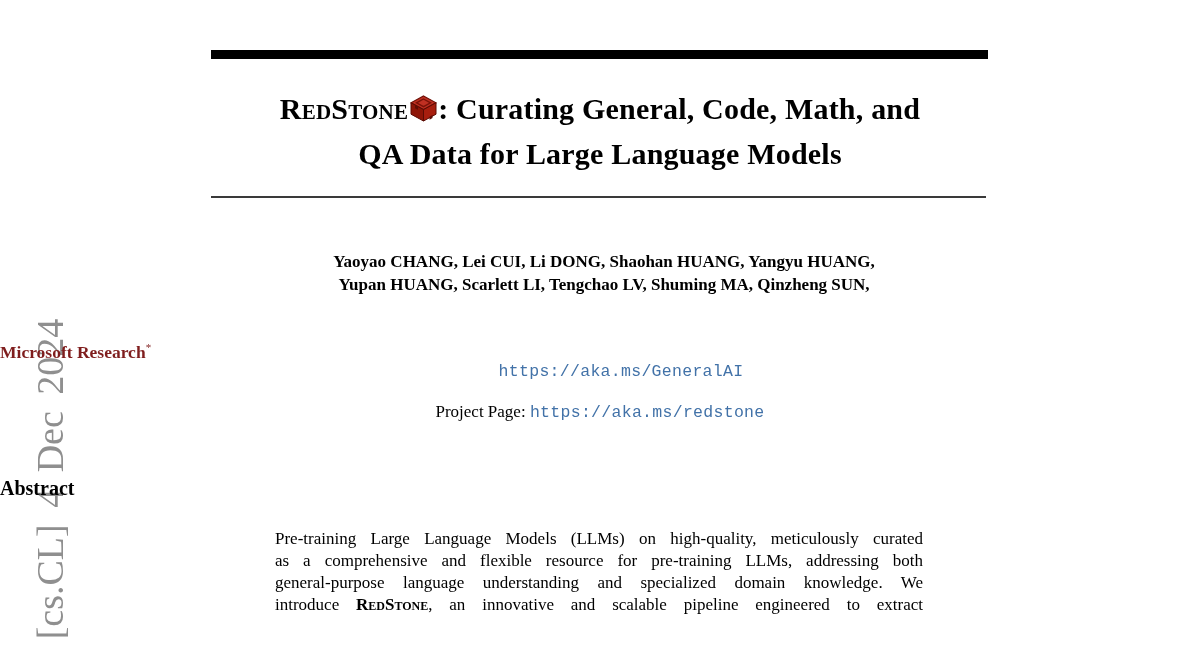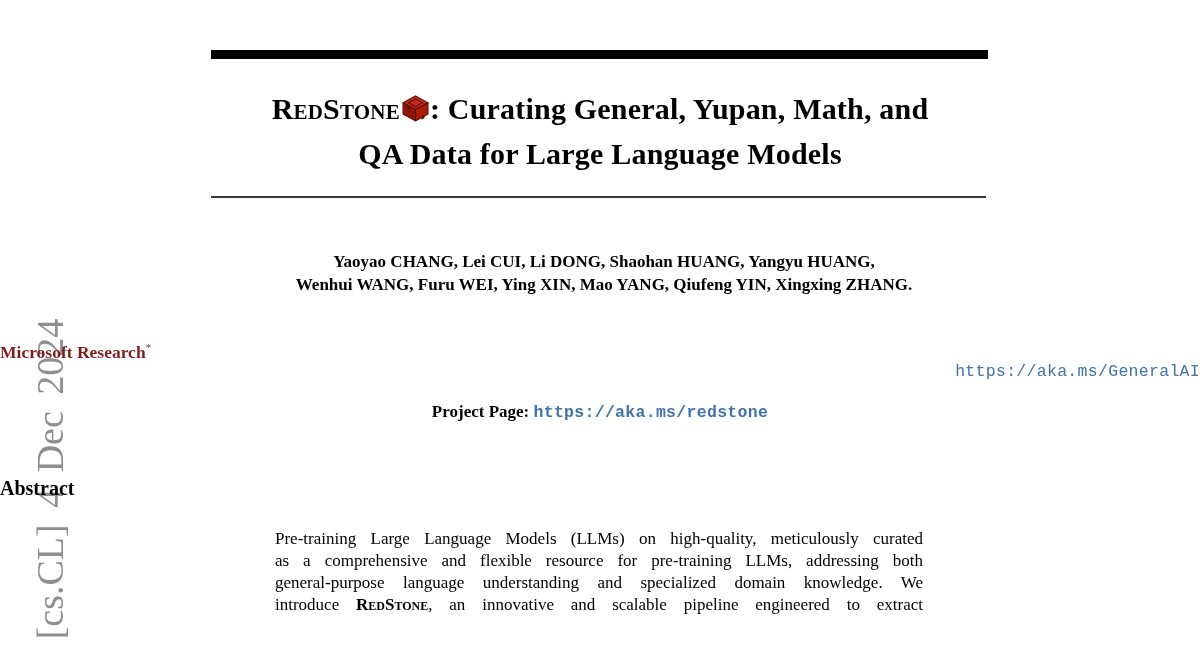--- a/index.html
+++ b/index.html
@@ -90,34 +90,33 @@
     color: #4272a8;
     text-decoration: none;
     font-size: 16.5px;
     letter-spacing: 0.3px;
   }
 
   .general-url-line {
     position: absolute;
     left: 0; right: 0;
     top: 360px;
-    text-align: right;
+    text-align: center;
     line-height: 22px;
     padding-left: 42px;
   }
 
   .project-line {
     position: absolute;
     left: 0; right: 0;
     top: 401px;
     text-align: center;
     font-size: 17px;
     line-height: 22px;
     color: #000000;
-    font-weight: bold;
   }
 
   
   .abstract-heading {
     position: absolute;
     left: 0; right: 0;
     top: 477px;
     font-weight: bold;
     font-size: 20px;
     color: #000000;
@@ -146,30 +145,30 @@
 <div class="top-rule"></div>
 
 <div class="title-block">
   <span><span class="brand-sc">RedStone</span><span class="cube-icon-svg"><svg width="27" height="27" viewBox="0 0 27 27">
           <polygon points="13.5,1 26,7.8 13.5,14.6 1,7.8" fill="#c03022" stroke="#6e0f06" stroke-width="1.2"></polygon>
           <polygon points="1,7.8 13.5,14.6 13.5,26 1,19.2" fill="#8e1507" stroke="#5c0b03" stroke-width="1"></polygon>
           <polygon points="26,7.8 13.5,14.6 13.5,26 26,19.2" fill="#a81e0e" stroke="#5c0b03" stroke-width="1"></polygon>
           <polygon points="13.5,4 20.5,7.8 13.5,11.6 6.5,7.8" fill="none" stroke="#7a1208" stroke-width="1.4"></polygon>
           <rect x="5" y="10.5" width="3" height="3" fill="#5f0d05" transform="skewY(28) translate(0,-3)"></rect>
           <rect x="19.5" y="21" width="3" height="3" fill="#5f0d05" transform="skewY(-28) translate(0,11)"></rect>
-        </svg></span><span>: Curating General, Yupan, Math, and</span></span>
+        </svg></span><span>: Curating General, Code, Math, and</span></span>
   <br>
   <span>QA Data for Large Language Models</span>
 </div>
 
 <div class="mid-rule"></div>
 
 <div class="authors-block">
   <div>Yaoyao CHANG, Lei CUI, Li DONG, Shaohan HUANG, Yangyu HUANG,</div>
-  <div>Wenhui WANG, Furu WEI, Ying XIN, Mao YANG, Qiufeng YIN, Xingxing ZHANG.</div>
+  <div>Yupan HUANG, Scarlett LI, Tengchao LV, Shuming MA, Qinzheng SUN,</div>
 </div>
 
 <div class="affiliation-block"><span>Microsoft Research</span><sup>*</sup></div>
 
 <div class="general-url-line">
   <a href="#" class="mono-link">https://aka.ms/GeneralAI</a>
 </div>
 
 <div class="project-line"><span>Project Page: </span><a href="#" class="mono-link">https://aka.ms/redstone</a></div>
 

